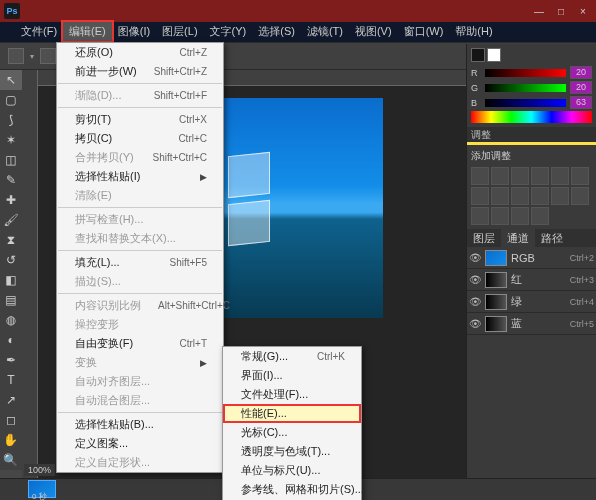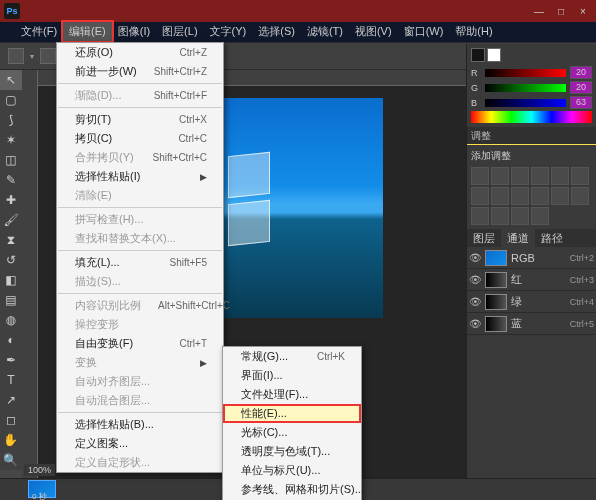--- a/index.html
+++ b/index.html
@@ -25,21 +25,21 @@
 .wq{position:absolute;width:42px;height:42px;background:rgba(255,255,255,.4);border:1px solid rgba(255,255,255,.7)}
 .wq:nth-child(1){left:0;top:0;transform:skewY(-6deg)}
 .wq:nth-child(2){right:0;top:0;transform:skewY(-6deg)}
 .wq:nth-child(3){left:0;bottom:0;transform:skewY(-6deg)}
 .wq:nth-child(4){right:0;bottom:0;transform:skewY(-6deg)}
 .ruler-top,.ruler-left{position:absolute;background:#404040}
 .ruler-top{left:16px;top:0;right:0;height:16px;border-bottom:1px solid #666}
 .ruler-left{left:0;top:0;width:16px;bottom:0;border-right:1px solid #666}
 .zoom-lbl{position:absolute;left:24px;bottom:24px;color:#ccc;font-size:9px;background:#383838;padding:1px 4px}
 .right-panels{position:absolute;right:0;top:44px;width:130px;bottom:0;background:#3a3a3a;border-left:1px solid #222}
-.rp-header{height:18px;background:#303030;display:flex;align-items:center;padding:0 4px;color:#bbb;font-size:10px;border-bottom:1px solid #fde047}
+.rp-header{height:18px;background:#303030;display:flex;align-items:center;padding:0 4px;color:#bbb;font-size:10px;border-bottom:3px solid #fde047}
 .color-panel{padding:4px;background:#3a3a3a}
 .c-row{display:flex;align-items:center;margin-bottom:2px;gap:4px}
 .c-row span:first-child{width:10px;color:#ccc;font-size:9px}
 .slider{flex:1;height:8px;background:linear-gradient(90deg,#000,#f00);position:relative}
 .slider.g{background:linear-gradient(90deg,#000,#0f0)}
 .slider.b{background:linear-gradient(90deg,#000,#00f)}
 .c-val{width:22px;height:13px;background:#a21caf;color:#ccc;font-size:9px;text-align:center;border:1px solid #555}
 .swatch-row{display:flex;gap:2px;margin-bottom:4px}
 .sw{width:14px;height:14px;border:1px solid #666}
 .sw.fg{background:#141414}

